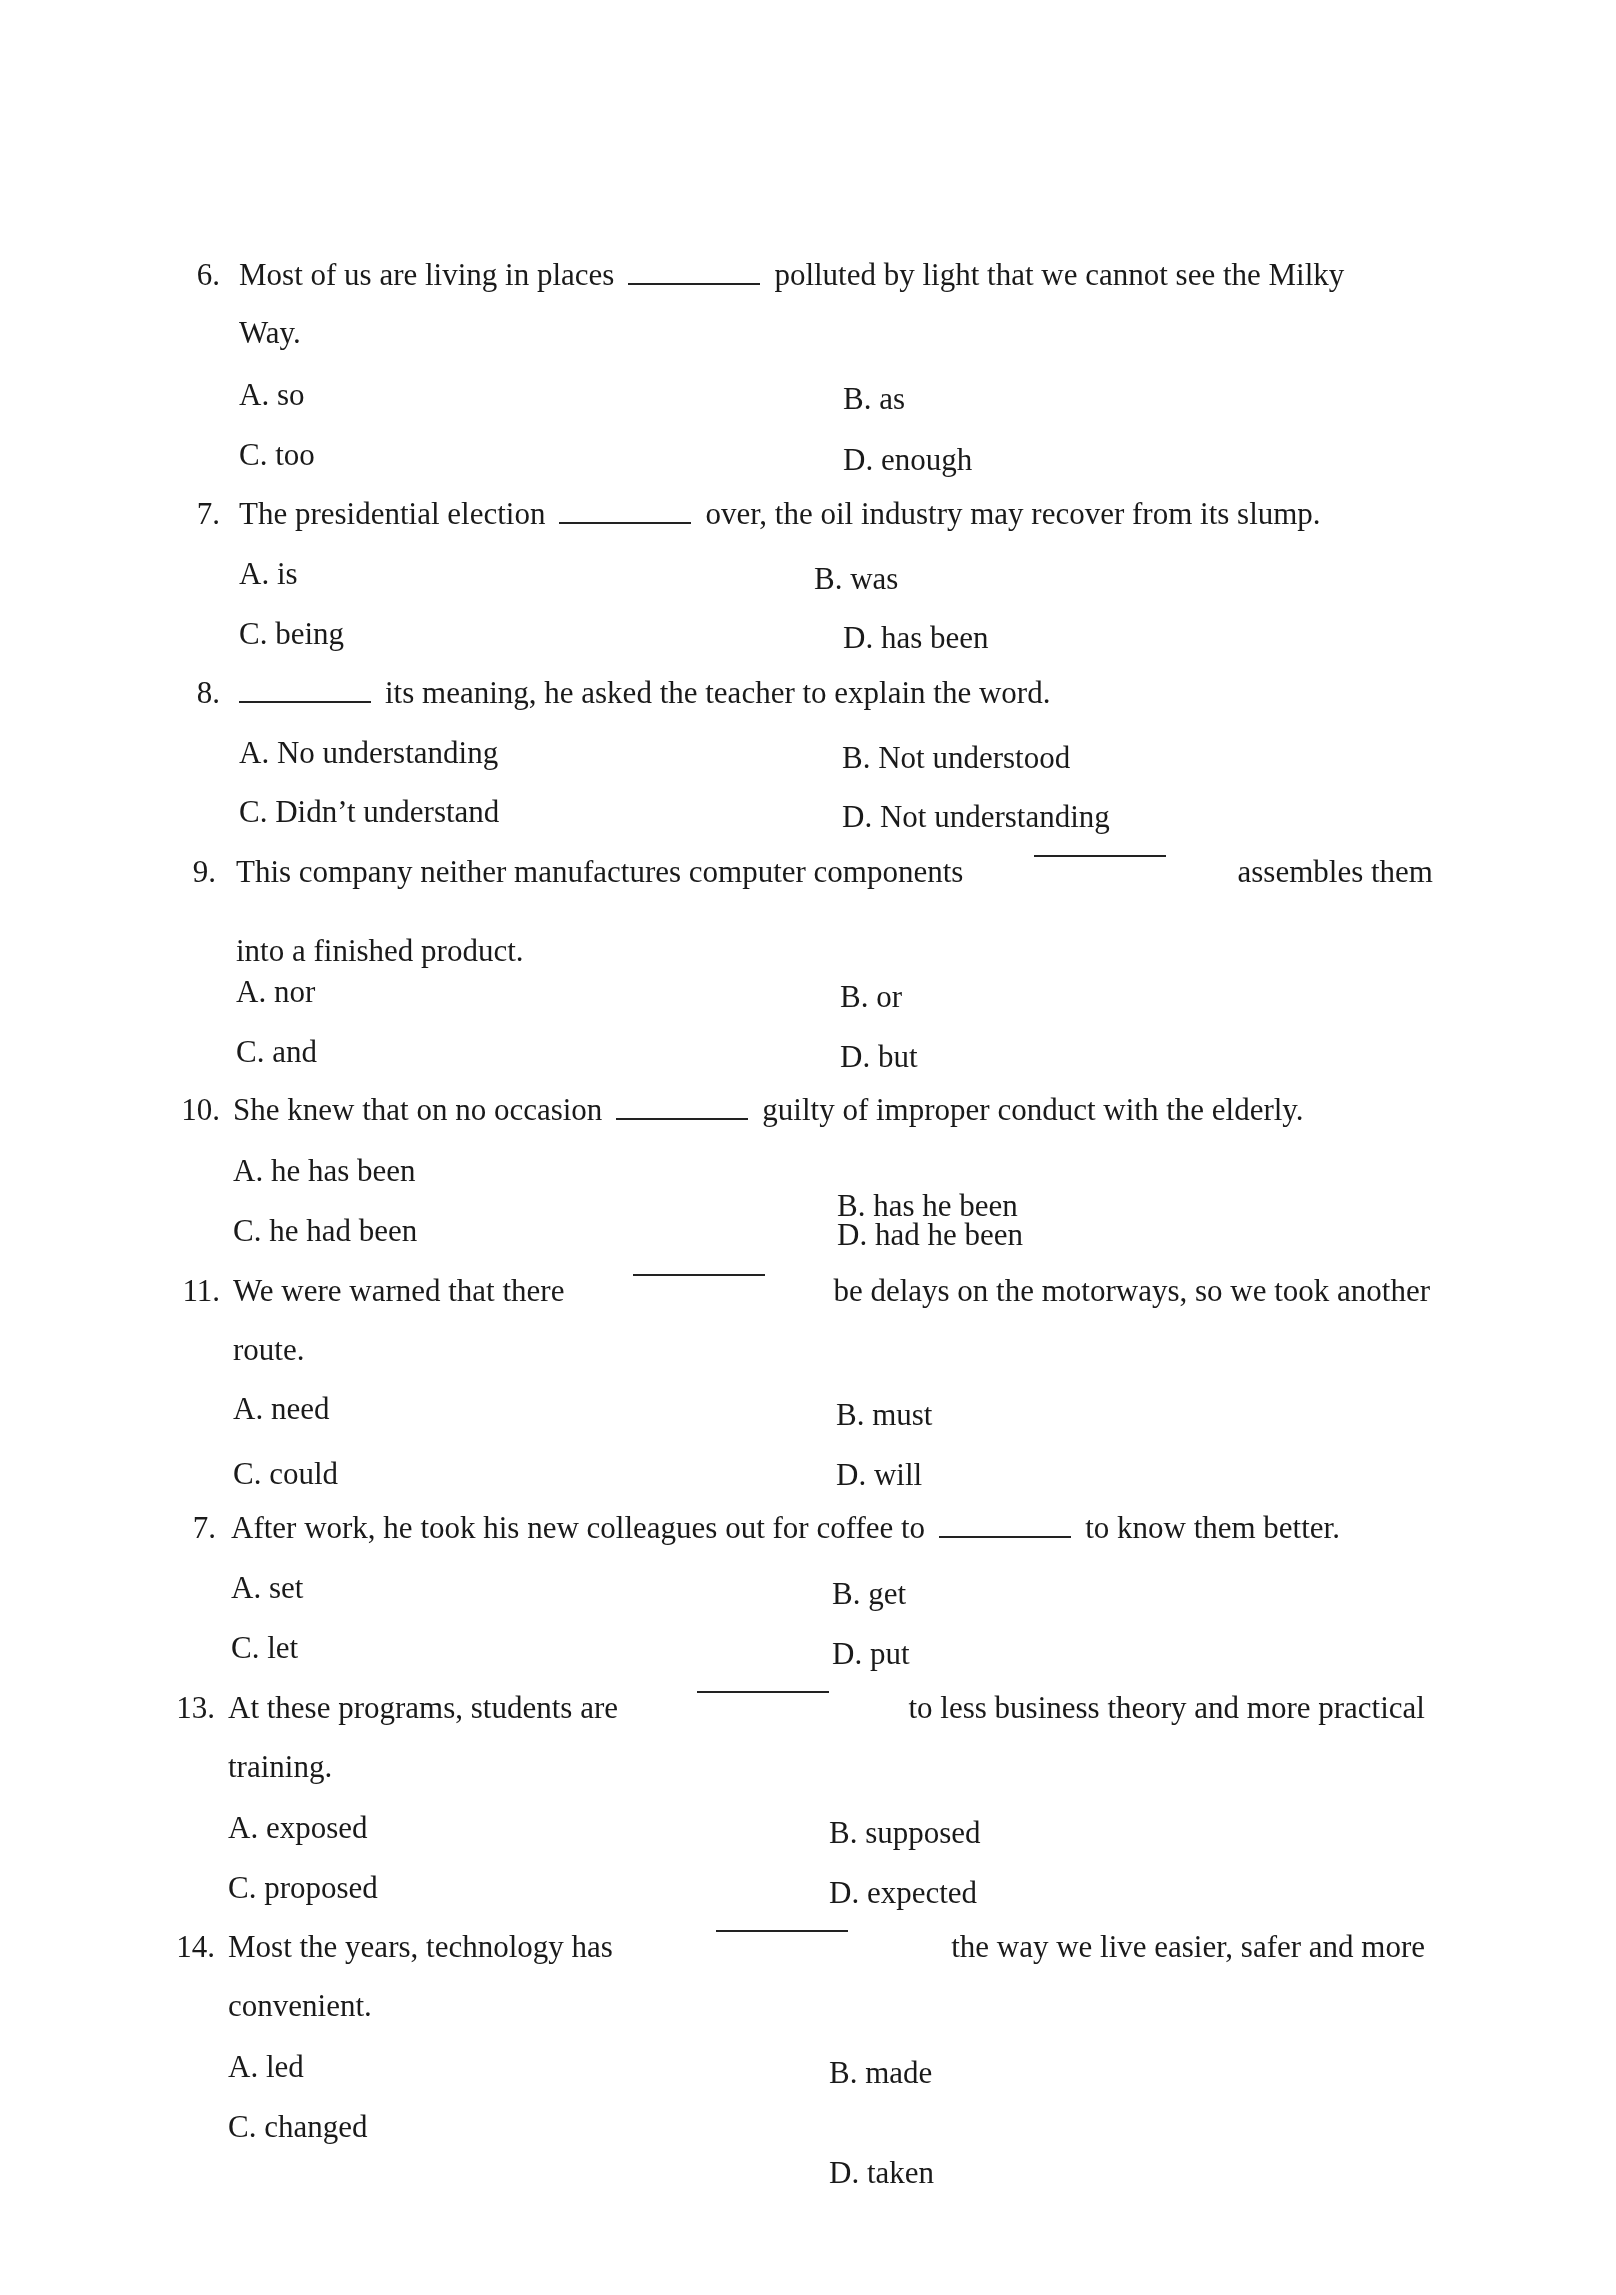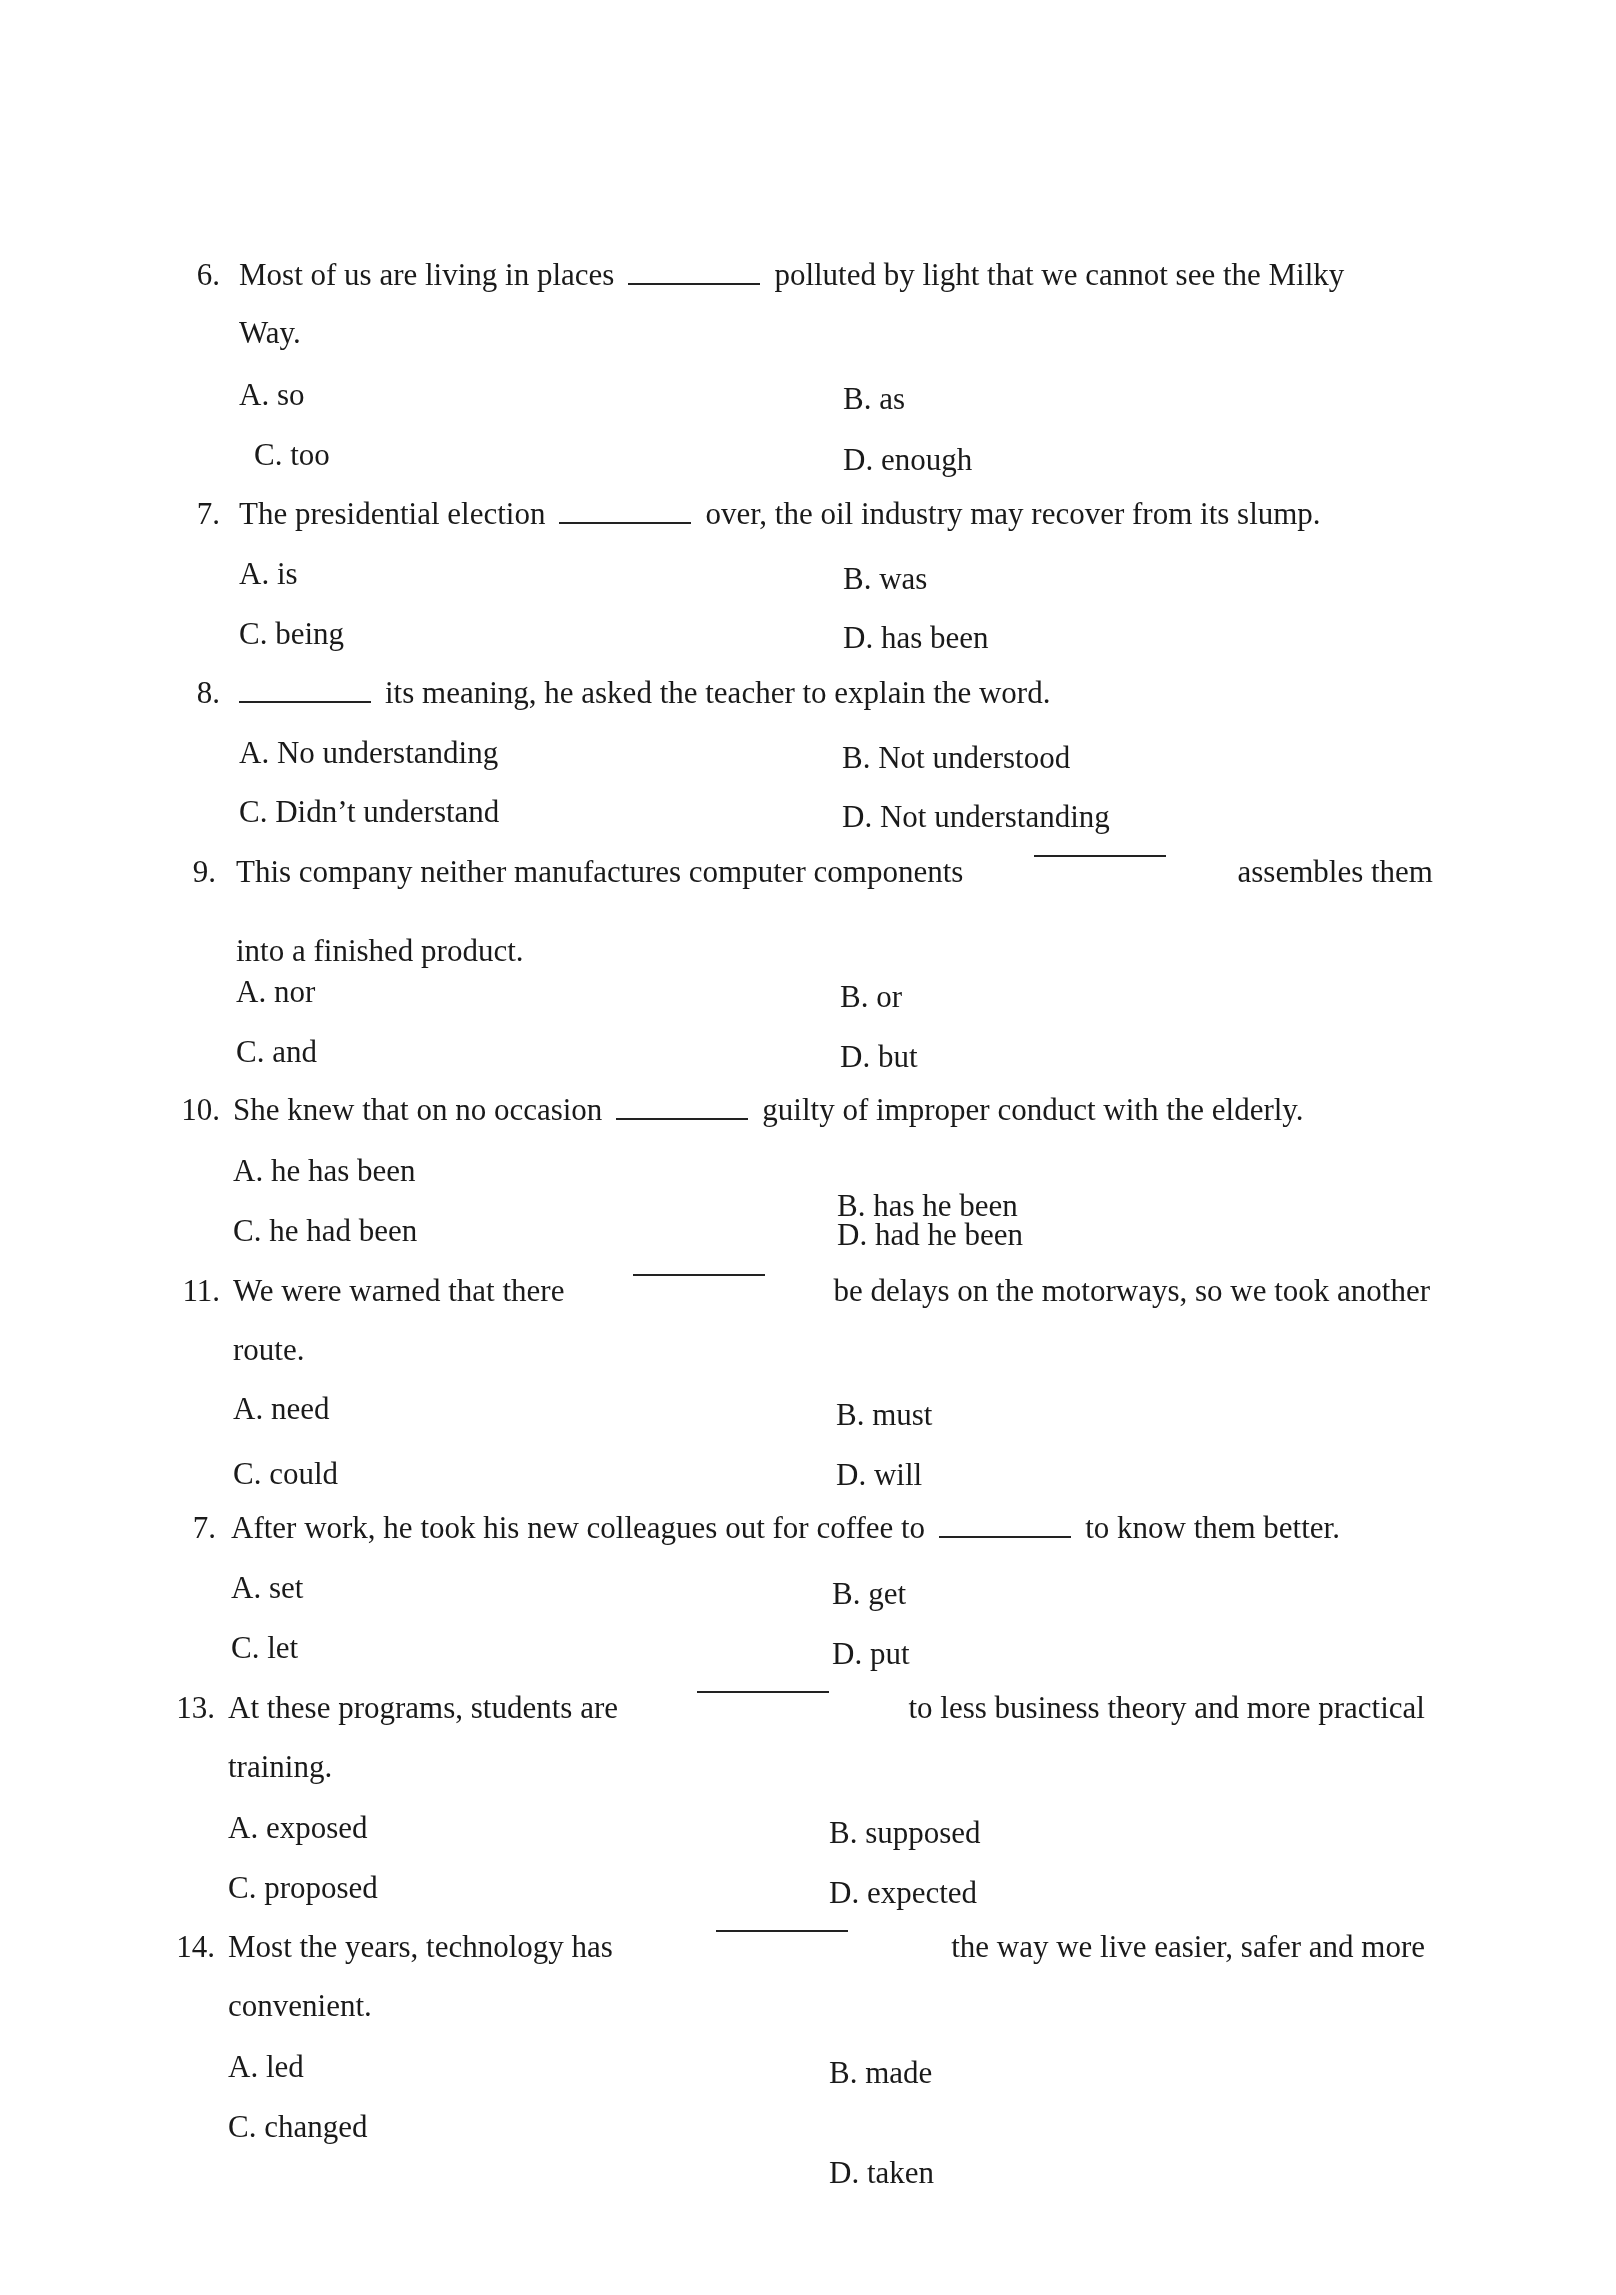--- a/index.html
+++ b/index.html
@@ -26,31 +26,31 @@
 <div class="page">
 
   <div class="q">
     <span class="num" style="left:173px; top:257px;">6.</span>
     <div class="stem-line" style="left:239px; top:257px;">
       <span>Most of us are living in places</span><span class="blank"></span><span>polluted by light that we cannot see the Milky</span>
     </div>
     <div class="stem-line" style="left:239px; top:315px;">Way.</div>
     <div class="opt" style="left:239px; top:377px;">A. so</div>
     <div class="opt" style="left:843px; top:381px;">B. as</div>
-    <div class="opt" style="left:239px; top:437px;margin-left:15px;">C. too</div>
+    <div class="opt" style="left:239px; top:437px;">C. too</div>
     <div class="opt" style="left:843px; top:442px;">D. enough</div>
   </div>
 
   <div class="q">
     <span class="num" style="left:173px; top:496px;">7.</span>
     <div class="stem-line" style="left:239px; top:496px;">
       <span>The presidential election</span><span class="blank"></span><span>over, the oil industry may recover from its slump.</span>
     </div>
     <div class="opt" style="left:239px; top:556px;">A. is</div>
-    <div class="opt" style="left:843px; top:561px;">B. was</div>
+    <div class="opt" style="left:814px; top:561px;">B. was</div>
     <div class="opt" style="left:239px; top:616px;">C. being</div>
     <div class="opt" style="left:843px; top:620px;">D. has been</div>
   </div>
 
   <div class="q">
     <span class="num" style="left:173px; top:675px;">8.</span>
     <div class="stem-line" style="left:225px; top:675px;">
       <span class="blank"></span><span>its meaning, he asked the teacher to explain the word.</span>
     </div>
     <div class="opt" style="left:239px; top:735px;">A. No understanding</div>

